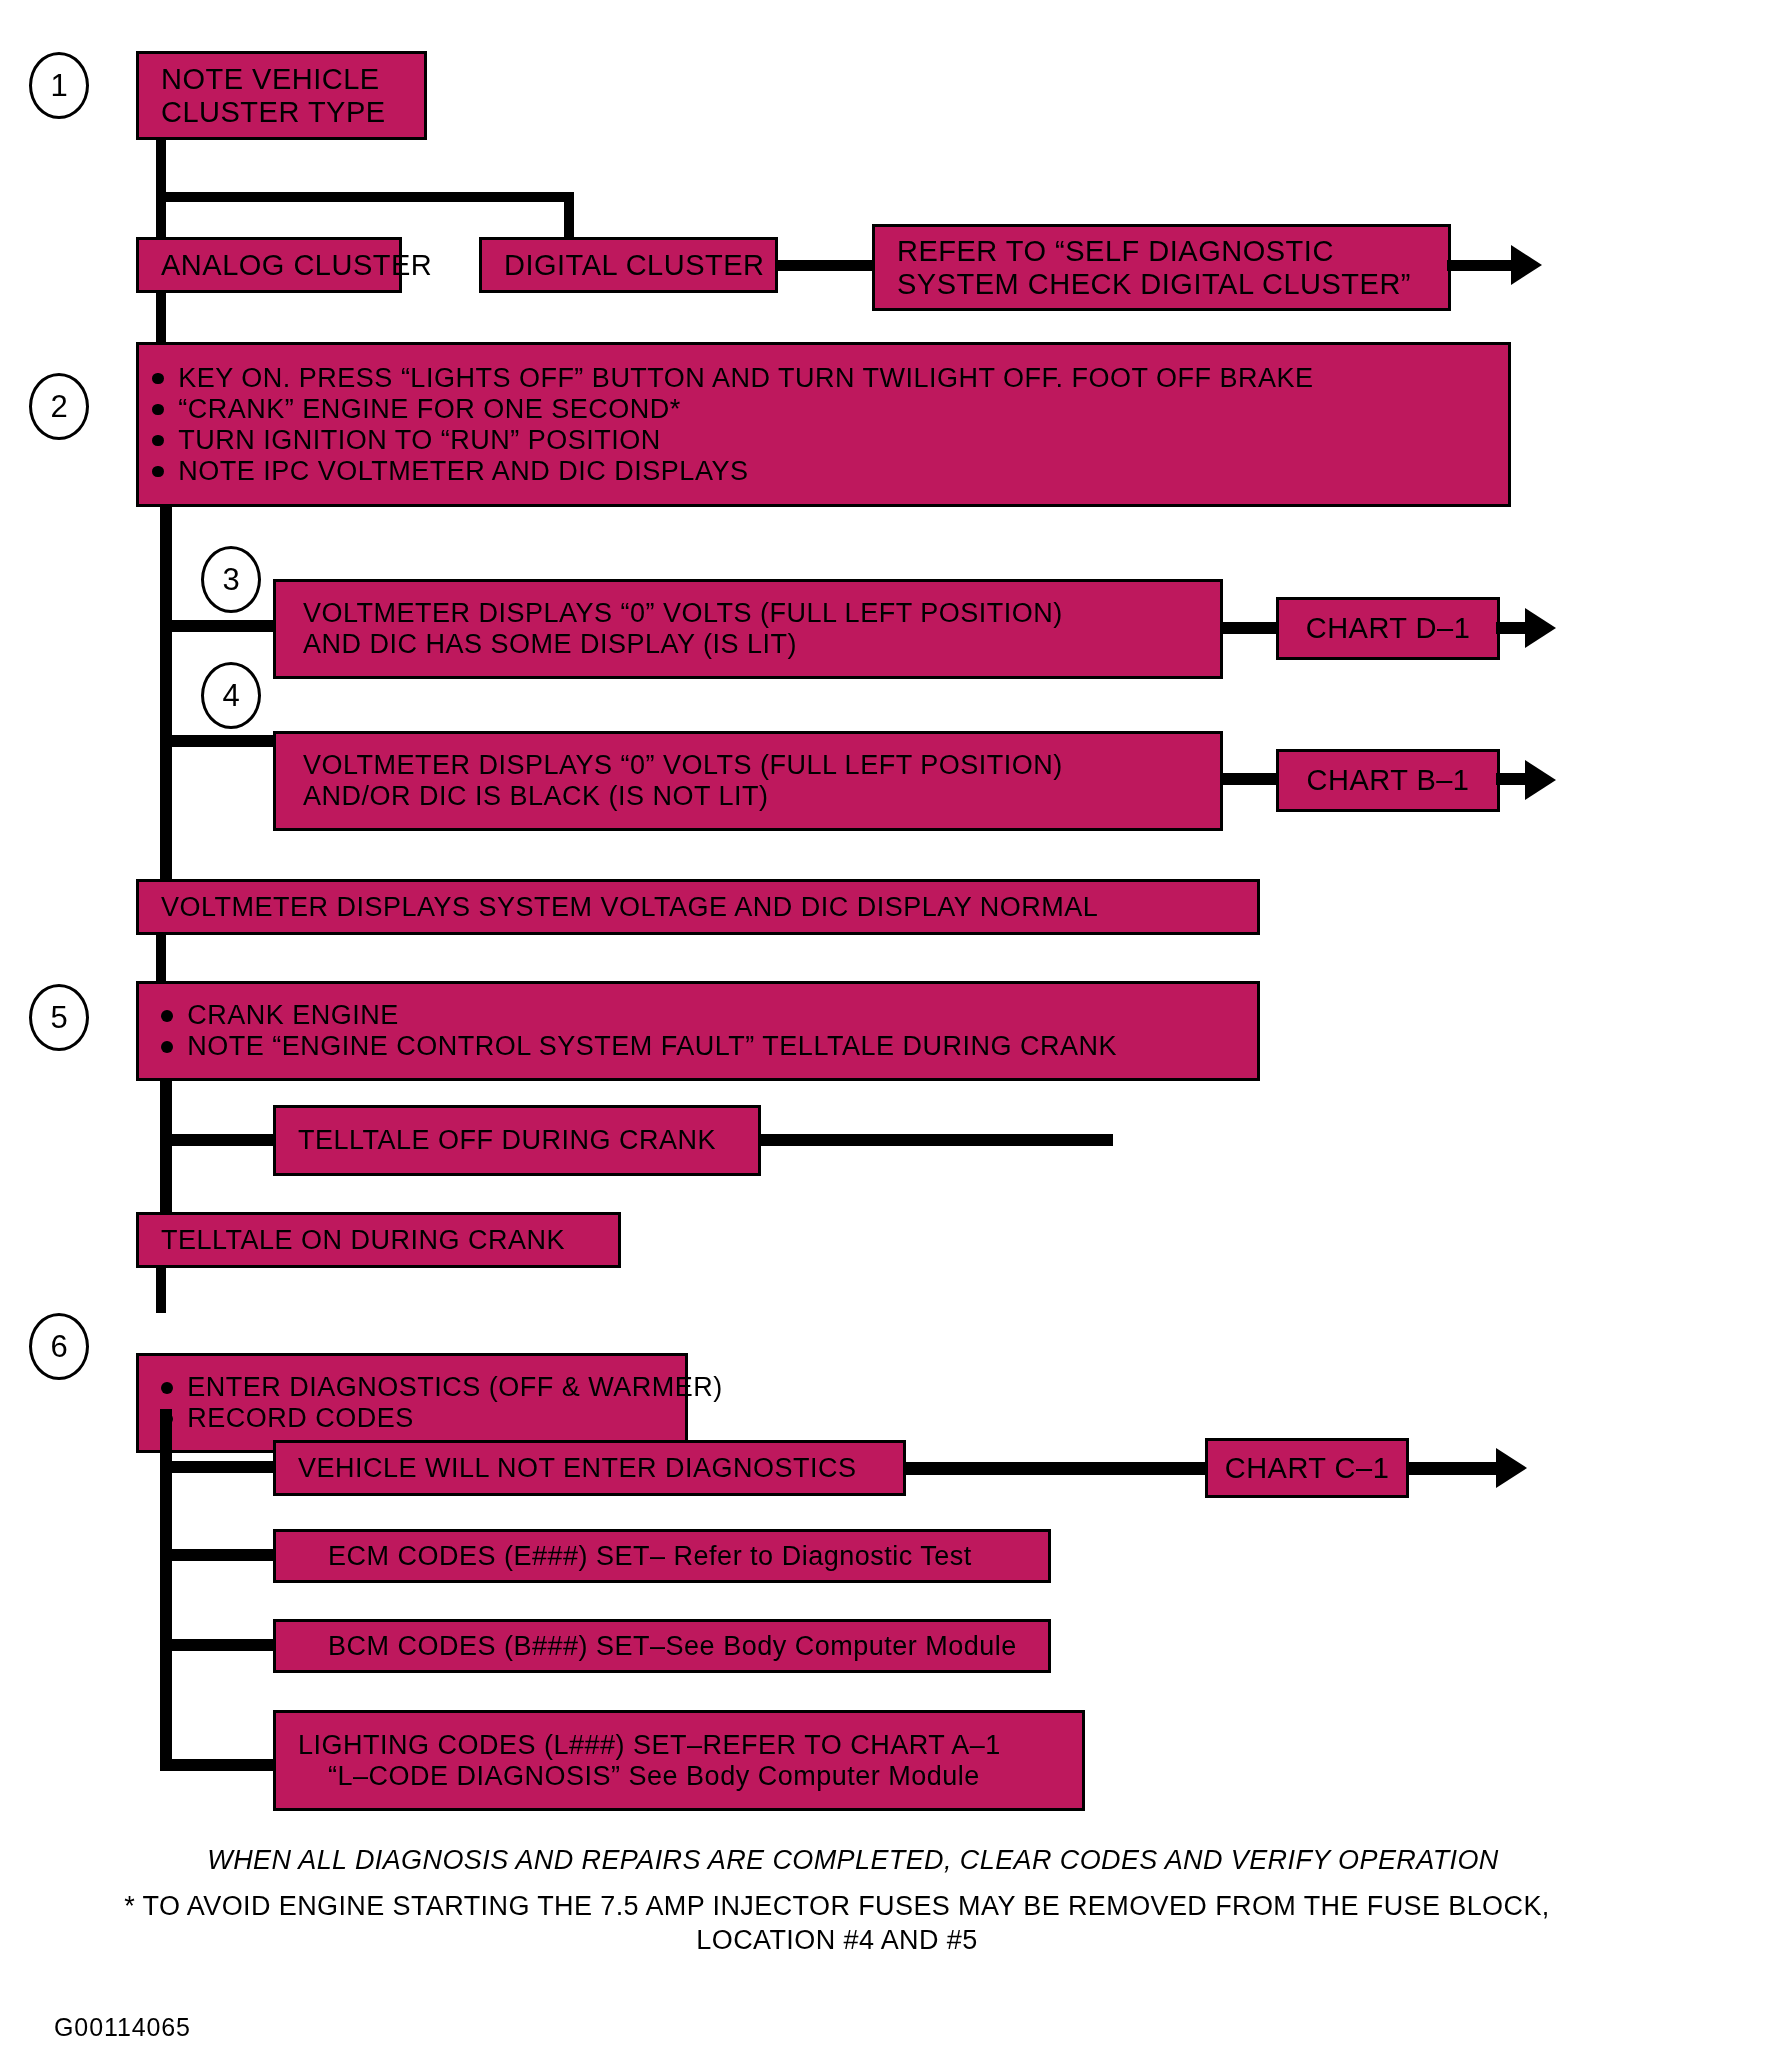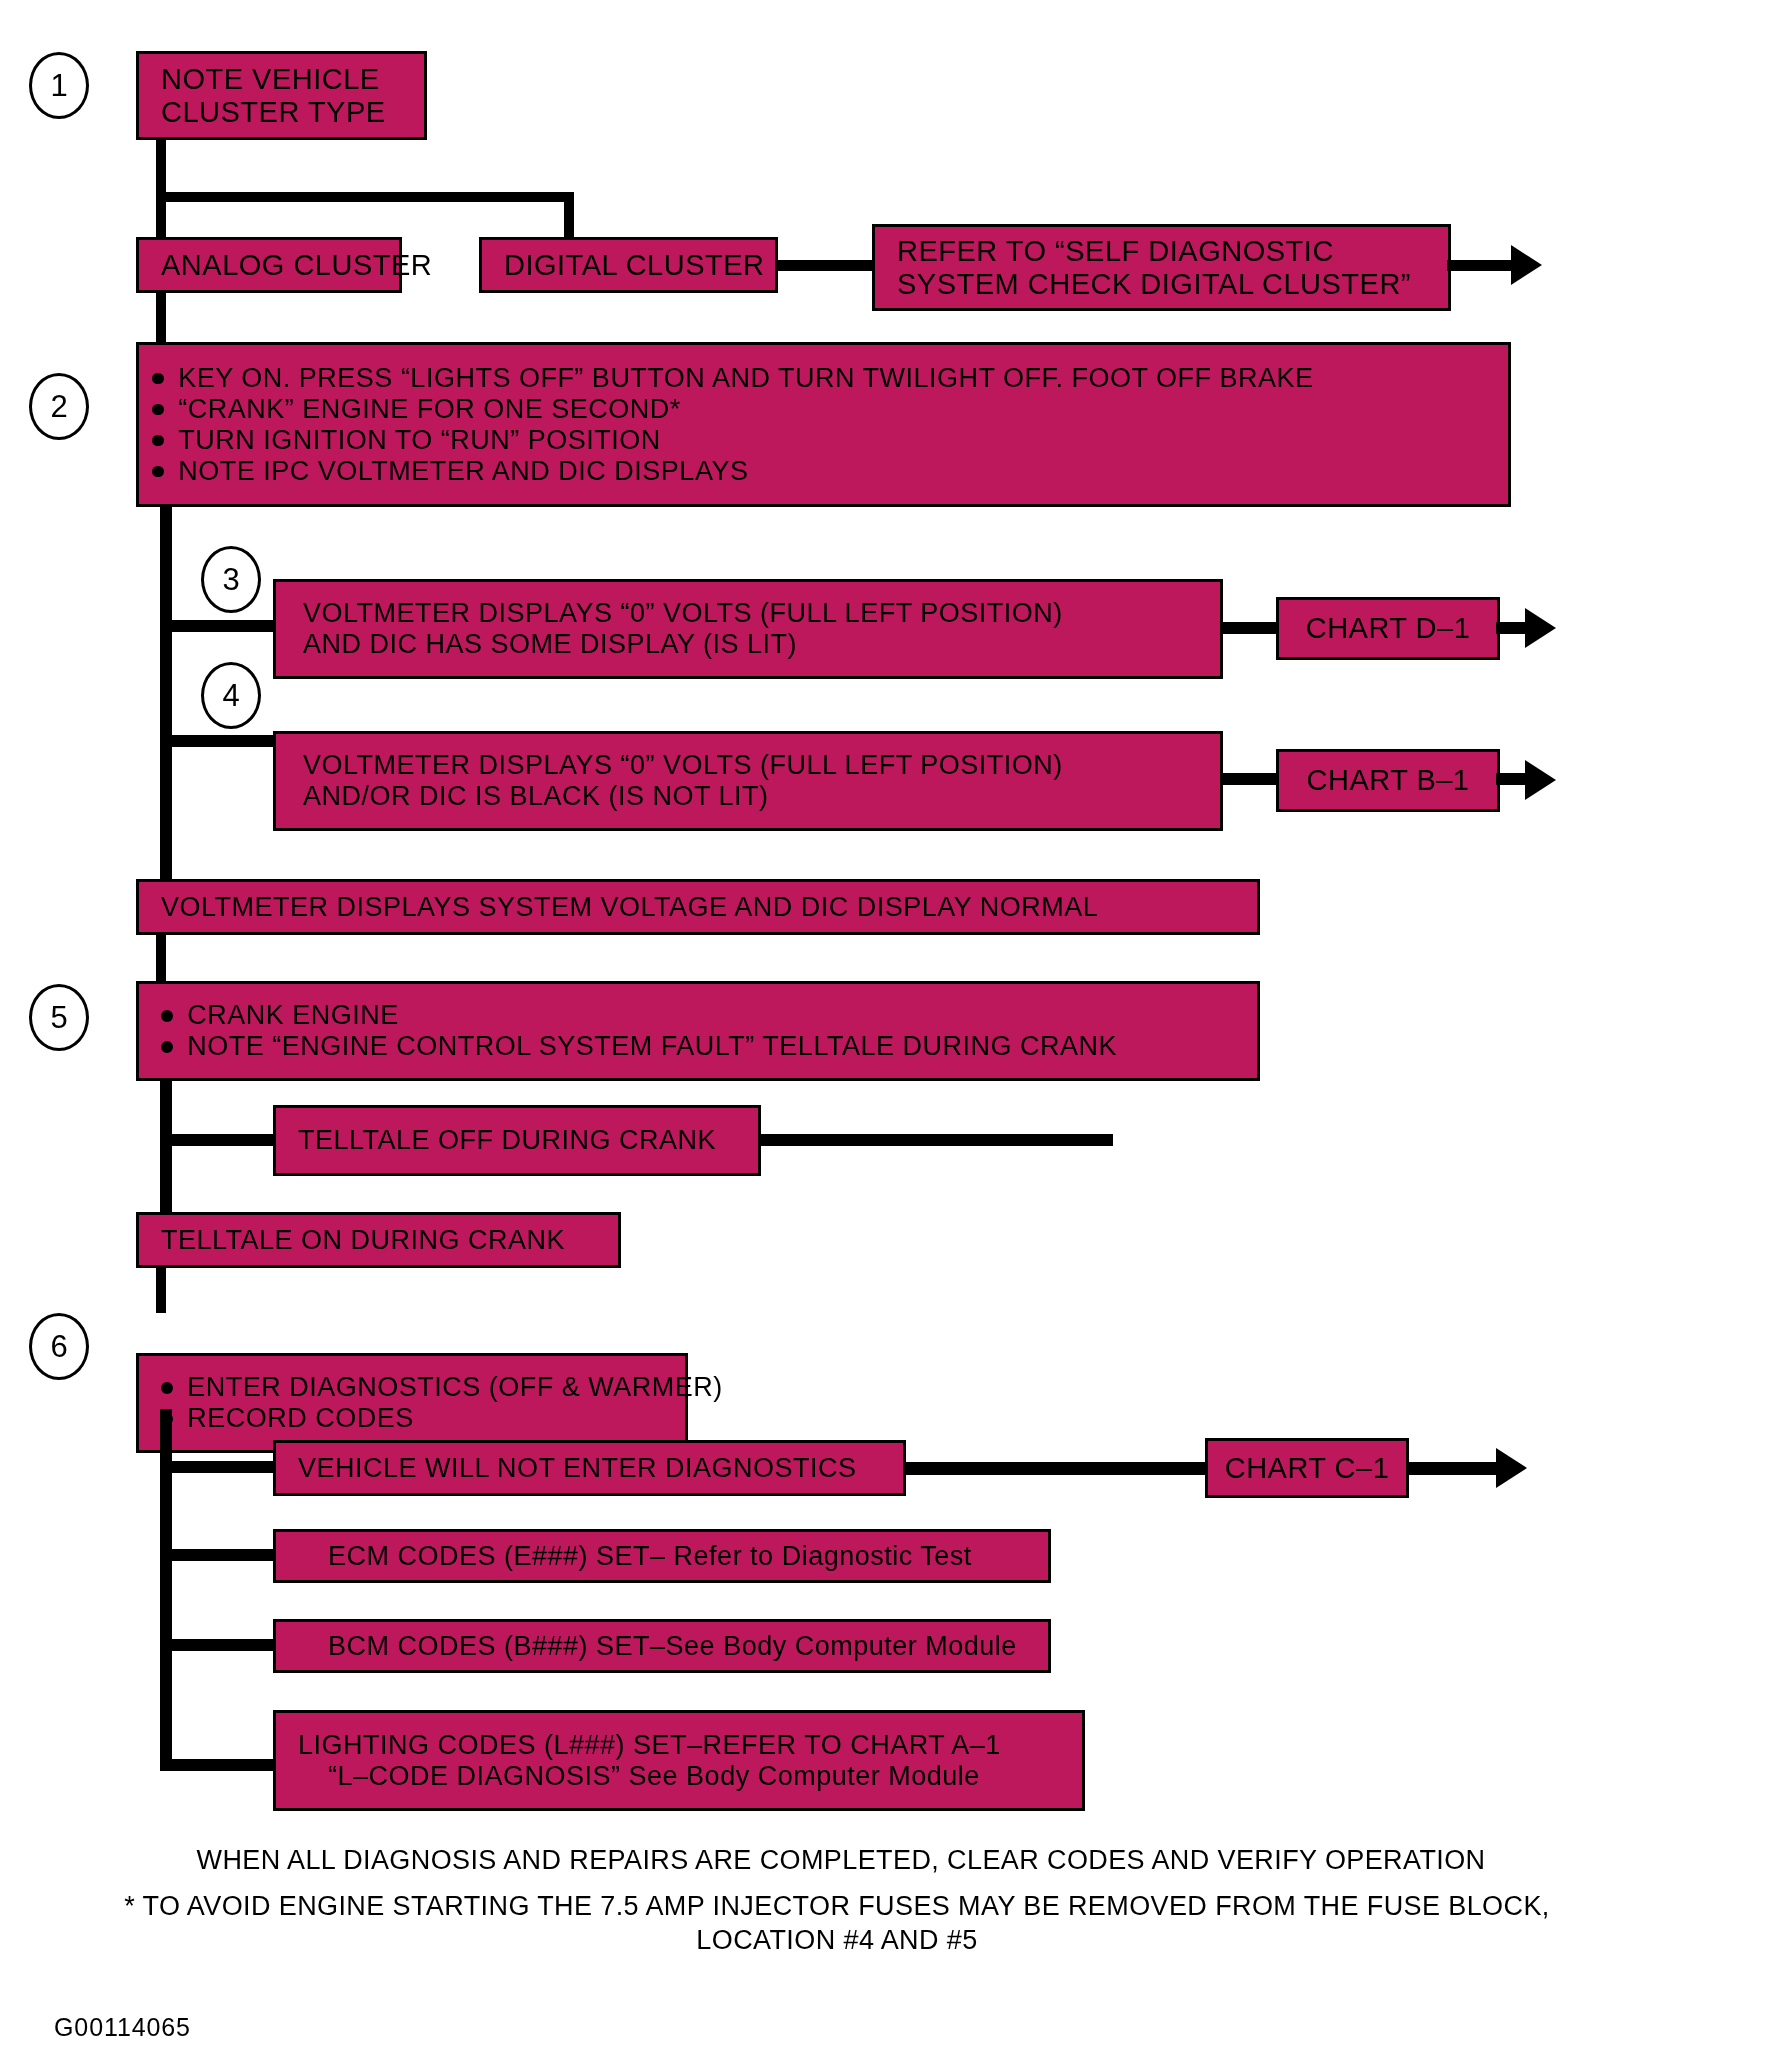--- a/index.html
+++ b/index.html
@@ -182,19 +182,19 @@
   <div class="box pad" style="left:273px;top:1619px;width:778px;height:54px;">
     <span class="ln f30"><span class="bold">BCM CODES (B###) SET–</span><span class="reg">See Body Computer Module</span></span>
   </div>
 
   <div class="line" style="left:160px;top:1759px;width:122px;height:11.8px;"></div>
   <div class="box pad" style="left:273px;top:1710px;width:812px;height:101px;">
     <span class="ln f30">LIGHTING CODES (L###) SET–REFER TO CHART A–1</span>
     <span class="ln f30"><span class="bold">“L–CODE DIAGNOSIS”</span><span class="reg"> See Body Computer Module</span></span>
   </div>
 
-  <div class="footer" style="left:4px;top:1845px;width:1674px;">WHEN ALL DIAGNOSIS AND REPAIRS ARE COMPLETED, CLEAR CODES AND VERIFY OPERATION</div>
+  <div class="footer" style="left:16px;top:1845px;width:1674px;font-style:italic;">WHEN ALL DIAGNOSIS AND REPAIRS ARE COMPLETED, CLEAR CODES AND VERIFY OPERATION</div>
   <div class="footer" style="left:0;top:1891px;width:1674px;">* TO AVOID ENGINE STARTING THE 7.5 AMP INJECTOR FUSES MAY BE REMOVED FROM THE FUSE BLOCK,</div>
   <div class="footer" style="left:0;top:1925px;width:1674px;">LOCATION #4 AND #5</div>
   <div class="tx" style="left:54px;top:1977px;font-size:25px;letter-spacing:0.9px;">G00114065</div>
 
 </div>
 
 
 </body></html>

